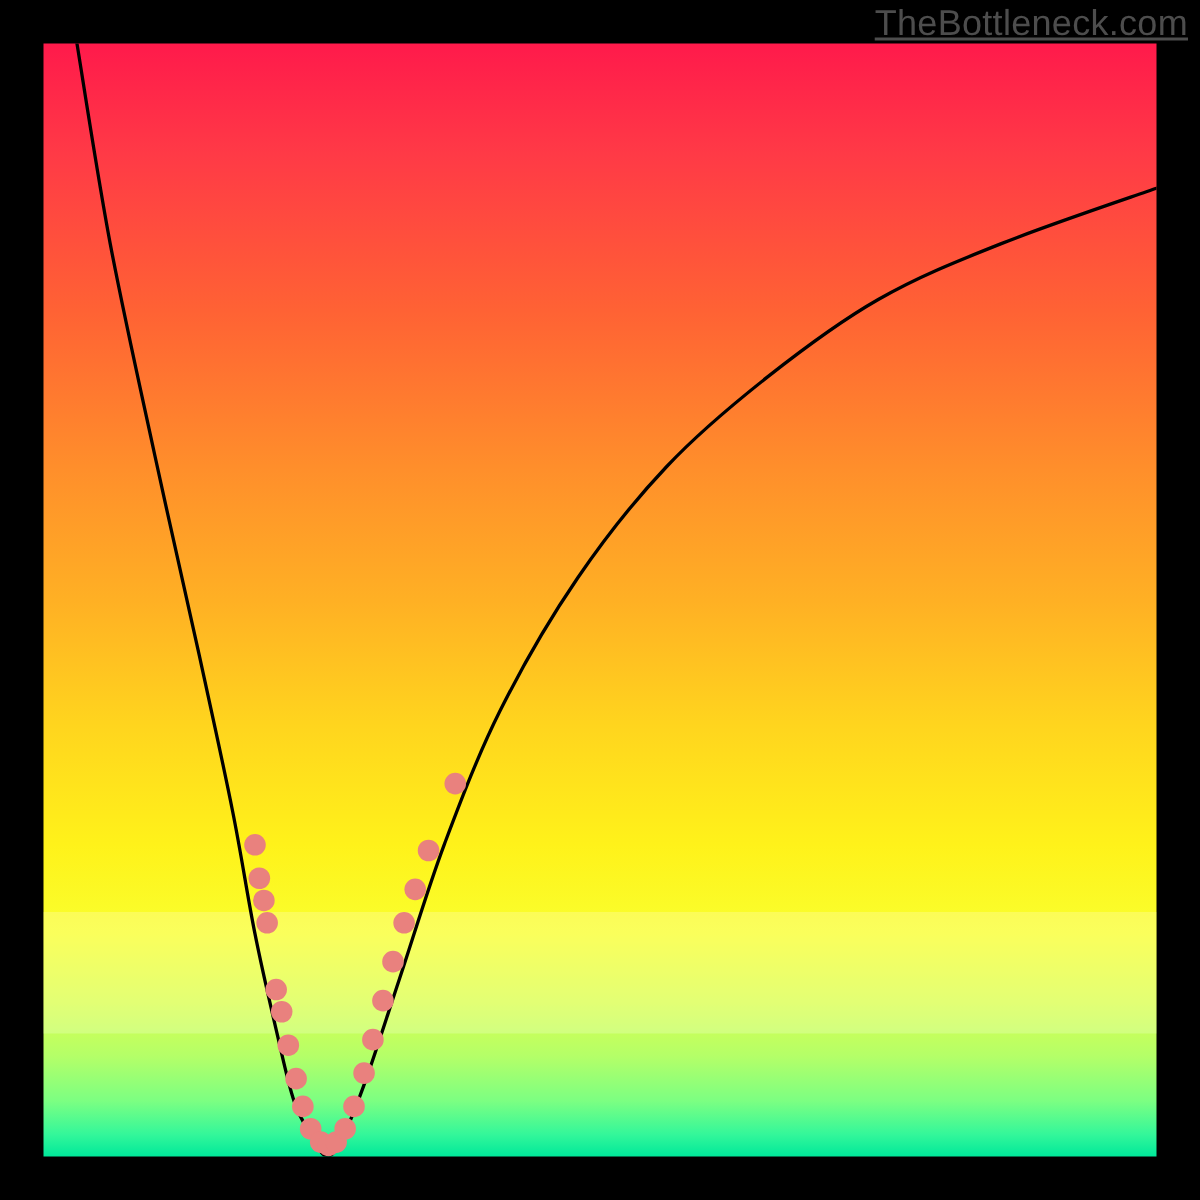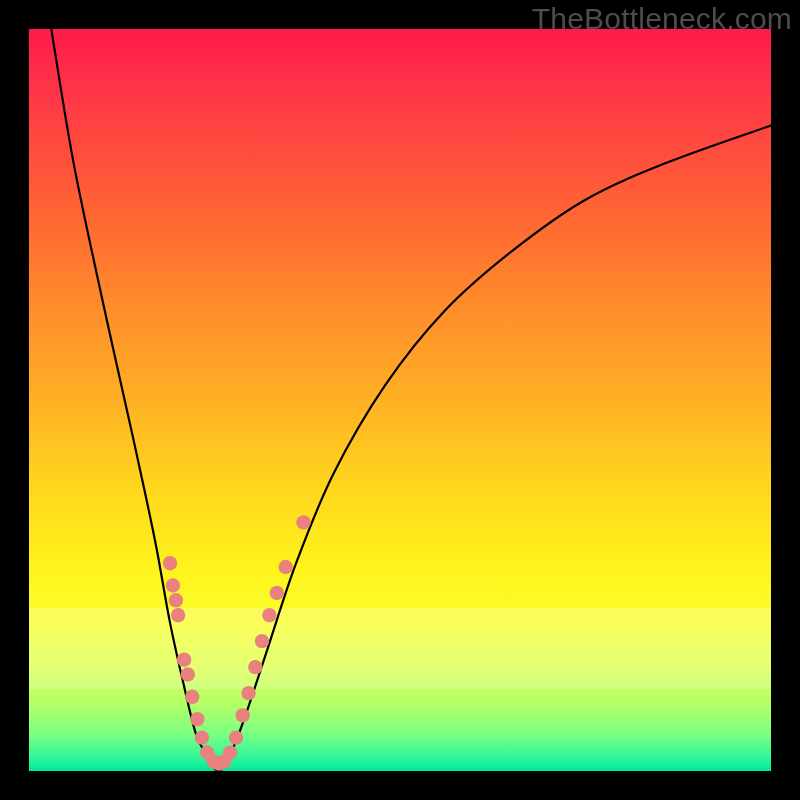--- a/index.html
+++ b/index.html
@@ -47,24 +47,25 @@
     position: absolute;
     left: 0;
     right: 0;
     pointer-events: none;
   }
   .watermark {
     position: absolute;
     top: 2px;
     right: 8px;
     color: #4d4d4d;
-    font-size: 30px;
+    font-size: 24px;
     font-weight: 400;
     letter-spacing: 0.2px;
     user-select: none;
+    text-decoration: underline;
   }
   svg.curve {
     position: absolute;
     top: 0;
     left: 0;
     width: 742px;
     height: 742px;
     pointer-events: none;
   }
 </style>

